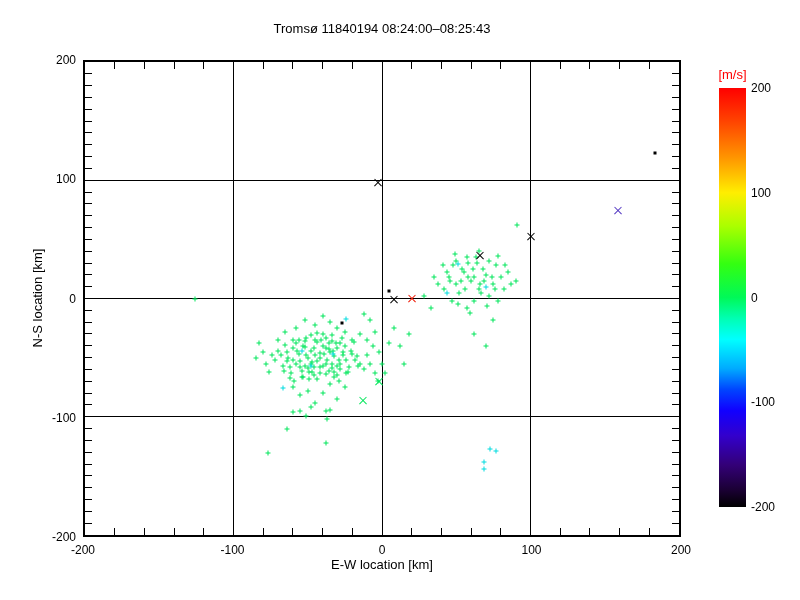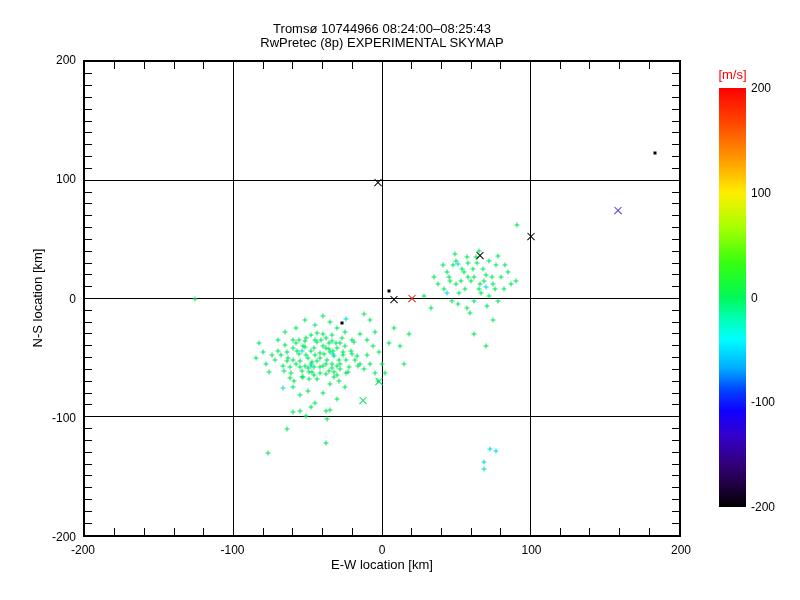--- a/index.html
+++ b/index.html
@@ -20,22 +20,21 @@
   .tick-label{position:absolute;font-size:12px;white-space:nowrap;}
   #x-axis-label{position:absolute;left:83px;top:557px;width:598px;text-align:center;font-size:13px;}
   #y-axis-label{position:absolute;left:37px;top:298px;font-size:13px;white-space:nowrap;transform:translate(-50%,-50%) rotate(-90deg);}
   #colorbar{position:absolute;left:719px;top:88px;width:27px;height:419px;}
   #colorbar-title{position:absolute;left:705px;top:67px;width:55px;text-align:center;font-size:13px;}
 </style>
 </head>
 <body>
 
 <div id="title-block">
-  <div>Tromsø 10744966 08:24:00–08:25:43</div>
-  <div>RwPretec (8p) EXPERIMENTAL SKYMAP</div>
+  <div>Tromsø 11840194 08:24:00–08:25:43</div>
 </div>
 
 <div id="plot-box">
     <div class="grid-v" style="left: calc(25% - 0.5px);"></div>
     <div class="grid-v" style="left: calc(50% - 0.5px);"></div>
     <div class="grid-v" style="left: calc(75% - 0.5px);"></div>
     <div class="grid-h" style="top: calc(25% - 0.5px);"></div>
     <div class="grid-h" style="top: calc(50% - 0.5px);"></div>
     <div class="grid-h" style="top: calc(75% - 0.5px);"></div>
     <div class="tick" style="bottom: 0px; width: 1px; height: 7px; left: calc(5% - 0.5px);"></div>

